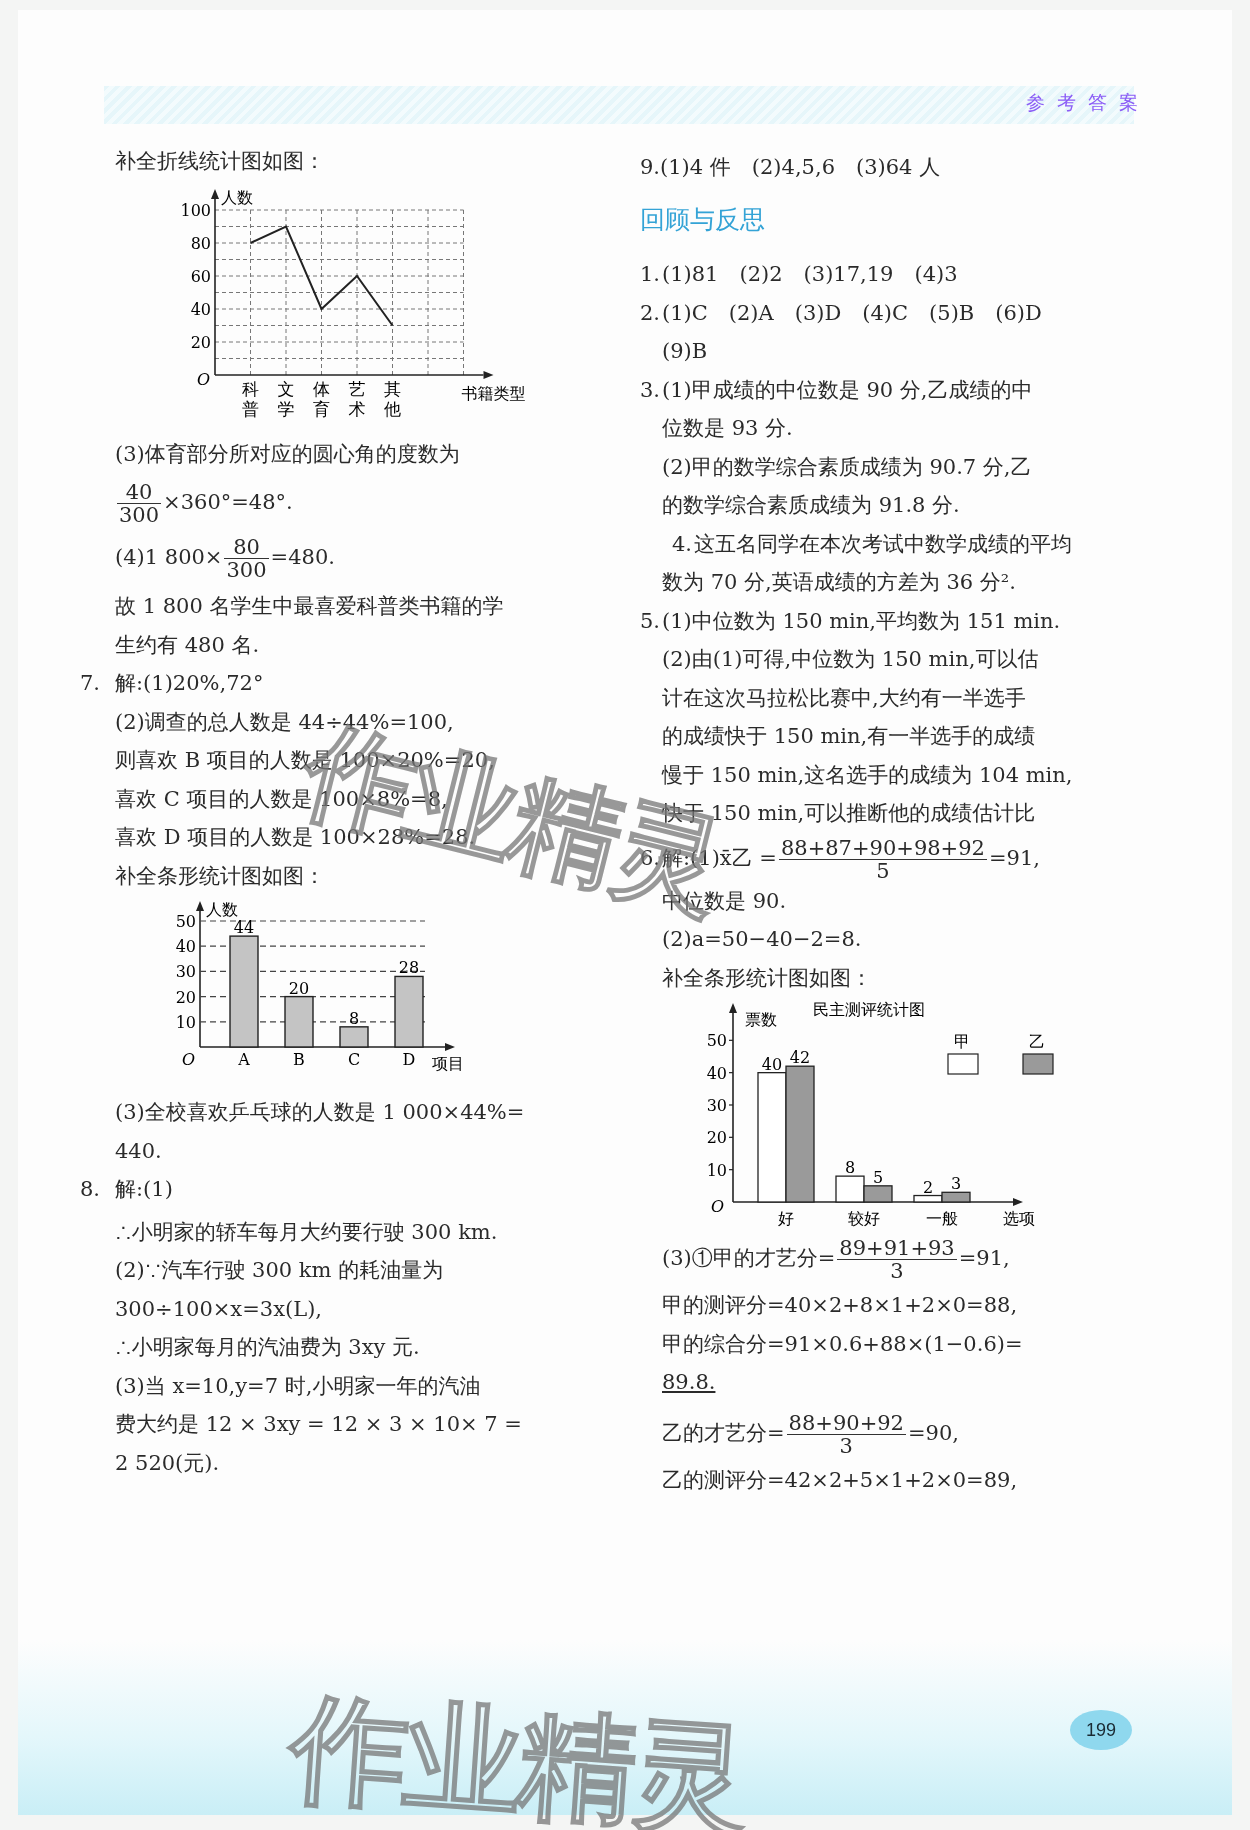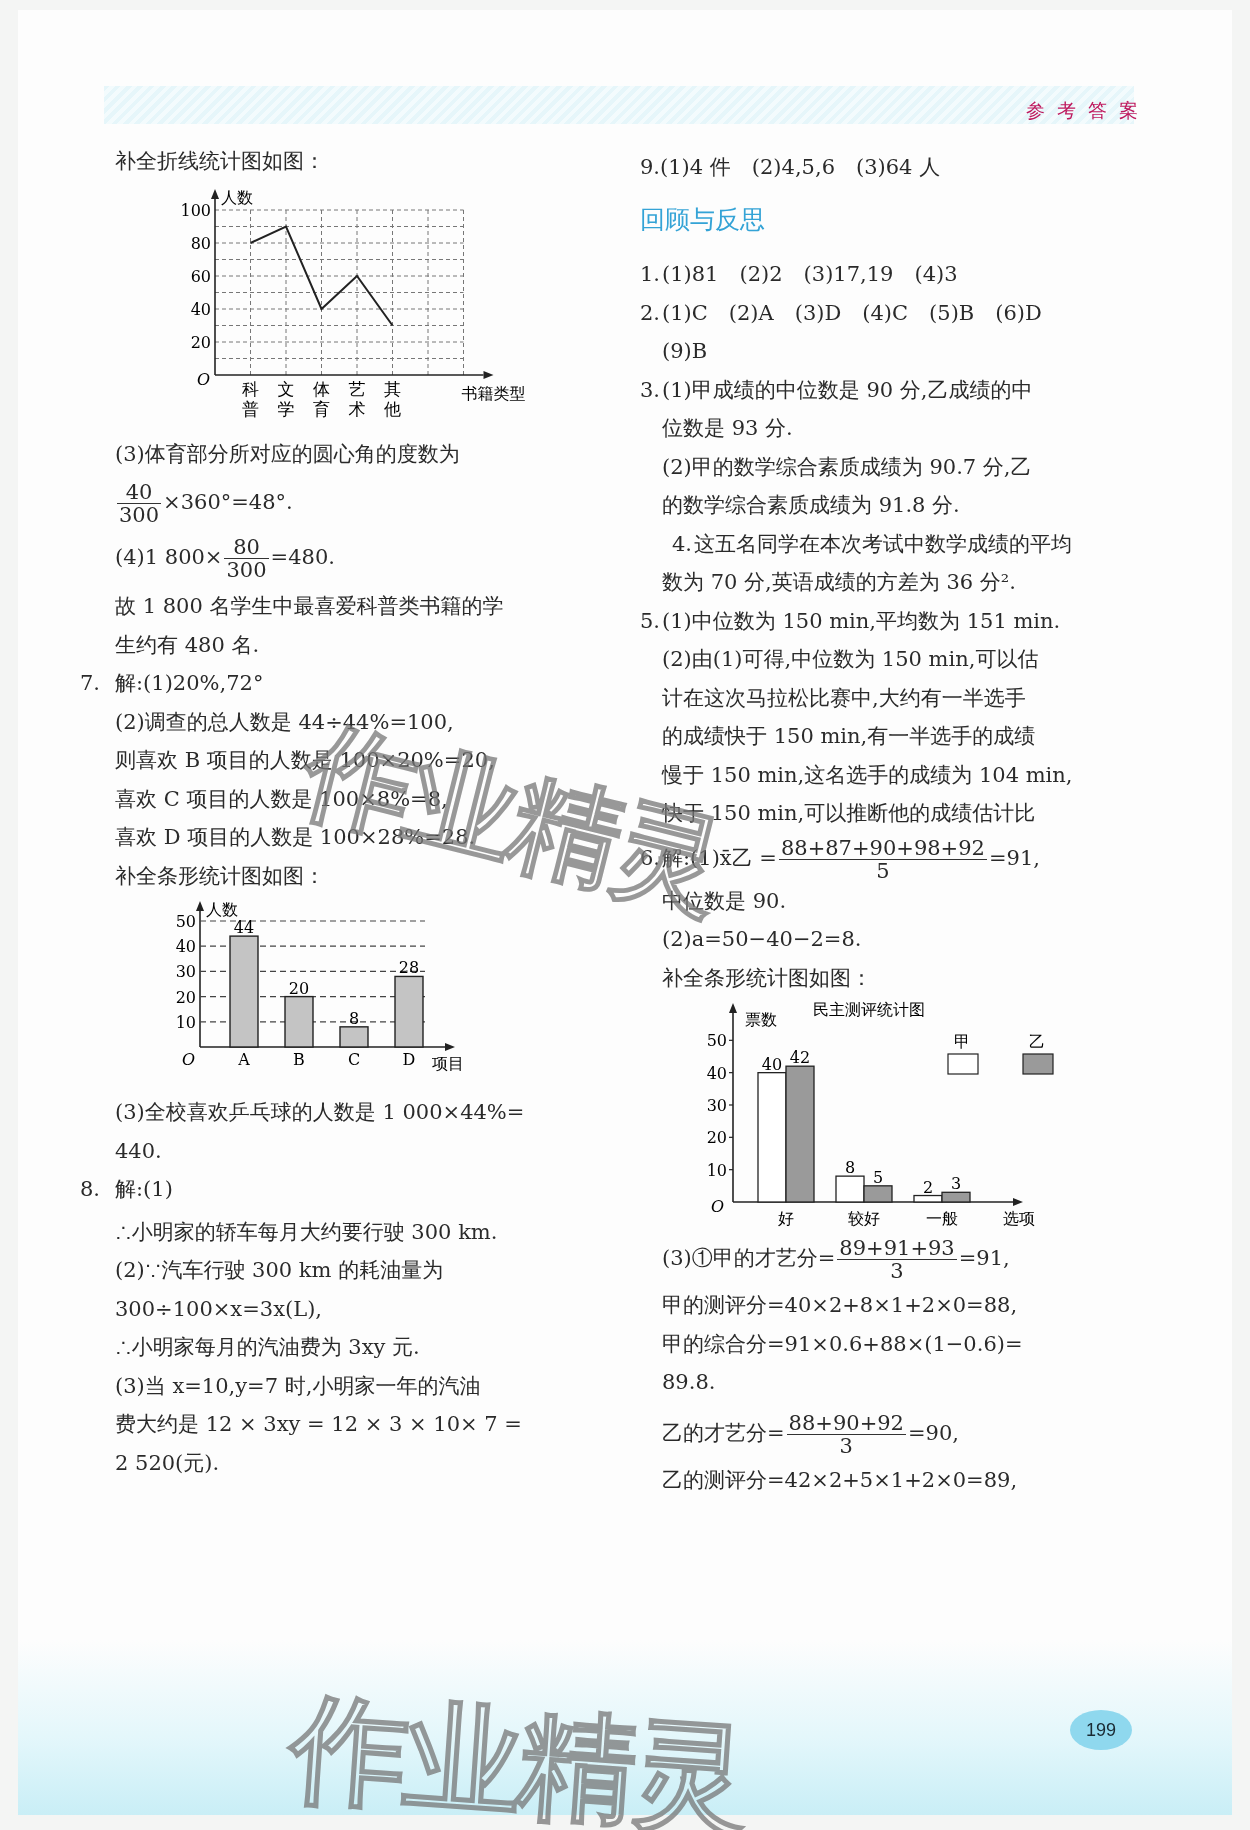--- a/index.html
+++ b/index.html
@@ -11,22 +11,22 @@
   }
   .page {
     position: absolute; left: 18px; top: 10px; width: 1214px; height: 1805px;
     background: #fdfdfd;
   }
   .header-band {
     position: absolute; left: 104px; top: 86px; width: 1030px; height: 38px;
     background: repeating-linear-gradient(135deg, #e6f6fa 0 4px, #f3fbfd 4px 8px);
   }
   .header-title {
-    position: absolute; right: 100px; top: 98px; font-size: 19px;
-    letter-spacing: 12px; color: #be185d; font-family: "DejaVu Serif", serif;
+    position: absolute; right: 100px; top: 90px; font-size: 19px;
+    letter-spacing: 12px; color: #8b5cf6; font-family: "DejaVu Serif", serif;
   }
   .footer-band {
     position: absolute; left: 18px; top: 1640px; width: 1214px; height: 175px;
     background: linear-gradient(180deg, rgba(255,255,255,0) 0%, #e4f7fb 55%, #c9eef6 100%);
   }
   .page-number {
     position: absolute; left: 1070px; top: 1710px; width: 62px; height: 40px;
     border-radius: 50%; background: #8fd8ee; color: #1a2a33;
     font-family: "Liberation Sans", sans-serif; font-size: 18px;
     display: flex; align-items: center; justify-content: center;
@@ -231,21 +231,21 @@
       <rect x="273" y="57" width="30" height="20" fill="#ffffff" stroke="#222" stroke-width="1.2"></rect>
       <text x="362" y="50" font-size="16" text-anchor="middle">乙</text>
       <rect x="348" y="57" width="30" height="20" fill="#9a9a9a" stroke="#222" stroke-width="1.2"></rect>
     </svg>
 
   <div class="line" style="padding-left:22px;">
     <span>(3)①甲的才艺分=</span><span class="frac"><span class="num">89+91+93</span><span class="den">3</span></span><span>=91,</span>
   </div>
   <div class="line" style="padding-left:22px;margin-top:4px;">甲的测评分=40×2+8×1+2×0=88,</div>
   <div class="line" style="padding-left:22px;">甲的综合分=91×0.6+88×(1−0.6)=</div>
-  <div class="line" style="padding-left:22px;">89.8.</div>
+  <div class="line" style="padding-left:22px;text-decoration:underline;">89.8.</div>
   <div class="line" style="padding-left:22px;margin-top:10px;">
     <span>乙的才艺分=</span><span class="frac"><span class="num">88+90+92</span><span class="den">3</span></span><span>=90,</span>
   </div>
   <div class="line" style="padding-left:22px;margin-top:4px;">乙的测评分=42×2+5×1+2×0=89,</div>
 </div>
 
 <div class="footer-band"></div>
 <div class="page-number">199</div>
 
 <div class="watermark" style="left:300px; top:745px; font-size:110px; transform:rotate(14deg);">作业精灵</div>

